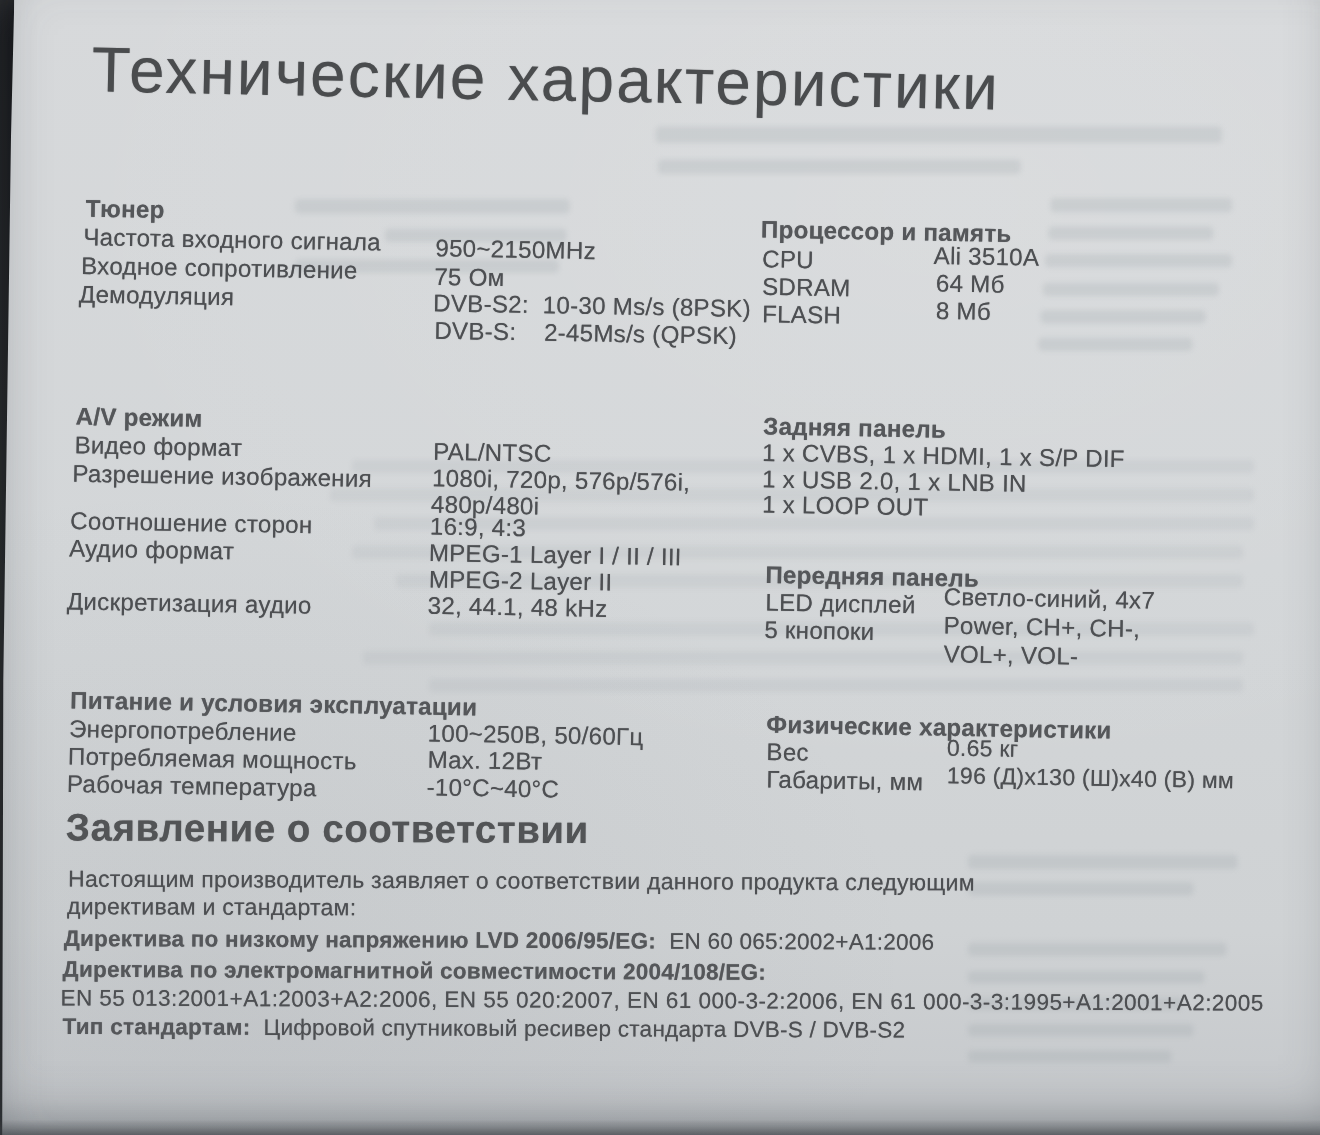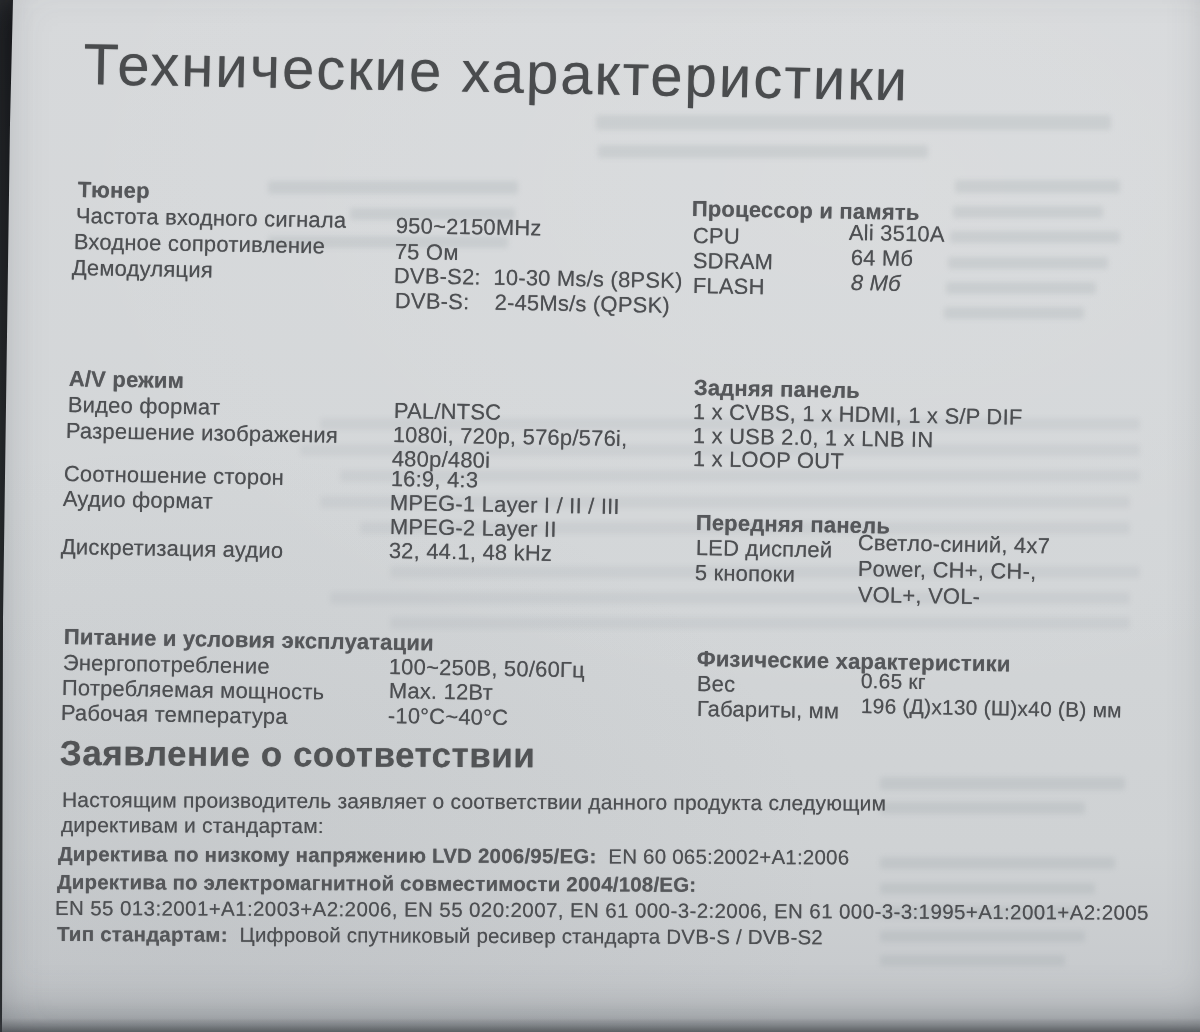--- a/index.html
+++ b/index.html
@@ -111,21 +111,21 @@
     <div class="t v" style="left:395px;top:289px;">DVB-S:    2-45Ms/s (QPSK)</div>
   </div>
 
   <div class="layer txt-layer">
     <div class="t b" style="left:692px;top:197px;">Процессор и память</div>
     <div class="t" style="left:693px;top:224px;">CPU</div>
     <div class="t" style="left:693px;top:249px;">SDRAM</div>
     <div class="t" style="left:693px;top:274px;">FLASH</div>
     <div class="t v" style="left:849px;top:221px;">Ali 3510A</div>
     <div class="t v" style="left:851px;top:246px;">64 Мб</div>
-    <div class="t v" style="left:851px;top:271px;font-style:italic;">8 Мб</div>
+    <div class="t v" style="left:851px;top:271px;">8 Мб</div>
   </div>
 
   <div class="layer txt-layer">
     <div class="t b" style="left:69px;top:367px;">A/V режим</div>
     <div class="t" style="left:68px;top:393px;">Видео формат</div>
     <div class="t" style="left:66px;top:419px;">Разрешение изображения</div>
     <div class="t" style="left:64px;top:462px;">Соотношение сторон</div>
     <div class="t" style="left:63px;top:487px;">Аудио формат</div>
     <div class="t" style="left:61px;top:535px;">Дискретизация аудио</div>
     <div class="t v" style="left:394px;top:399px;">PAL/NTSC</div>

